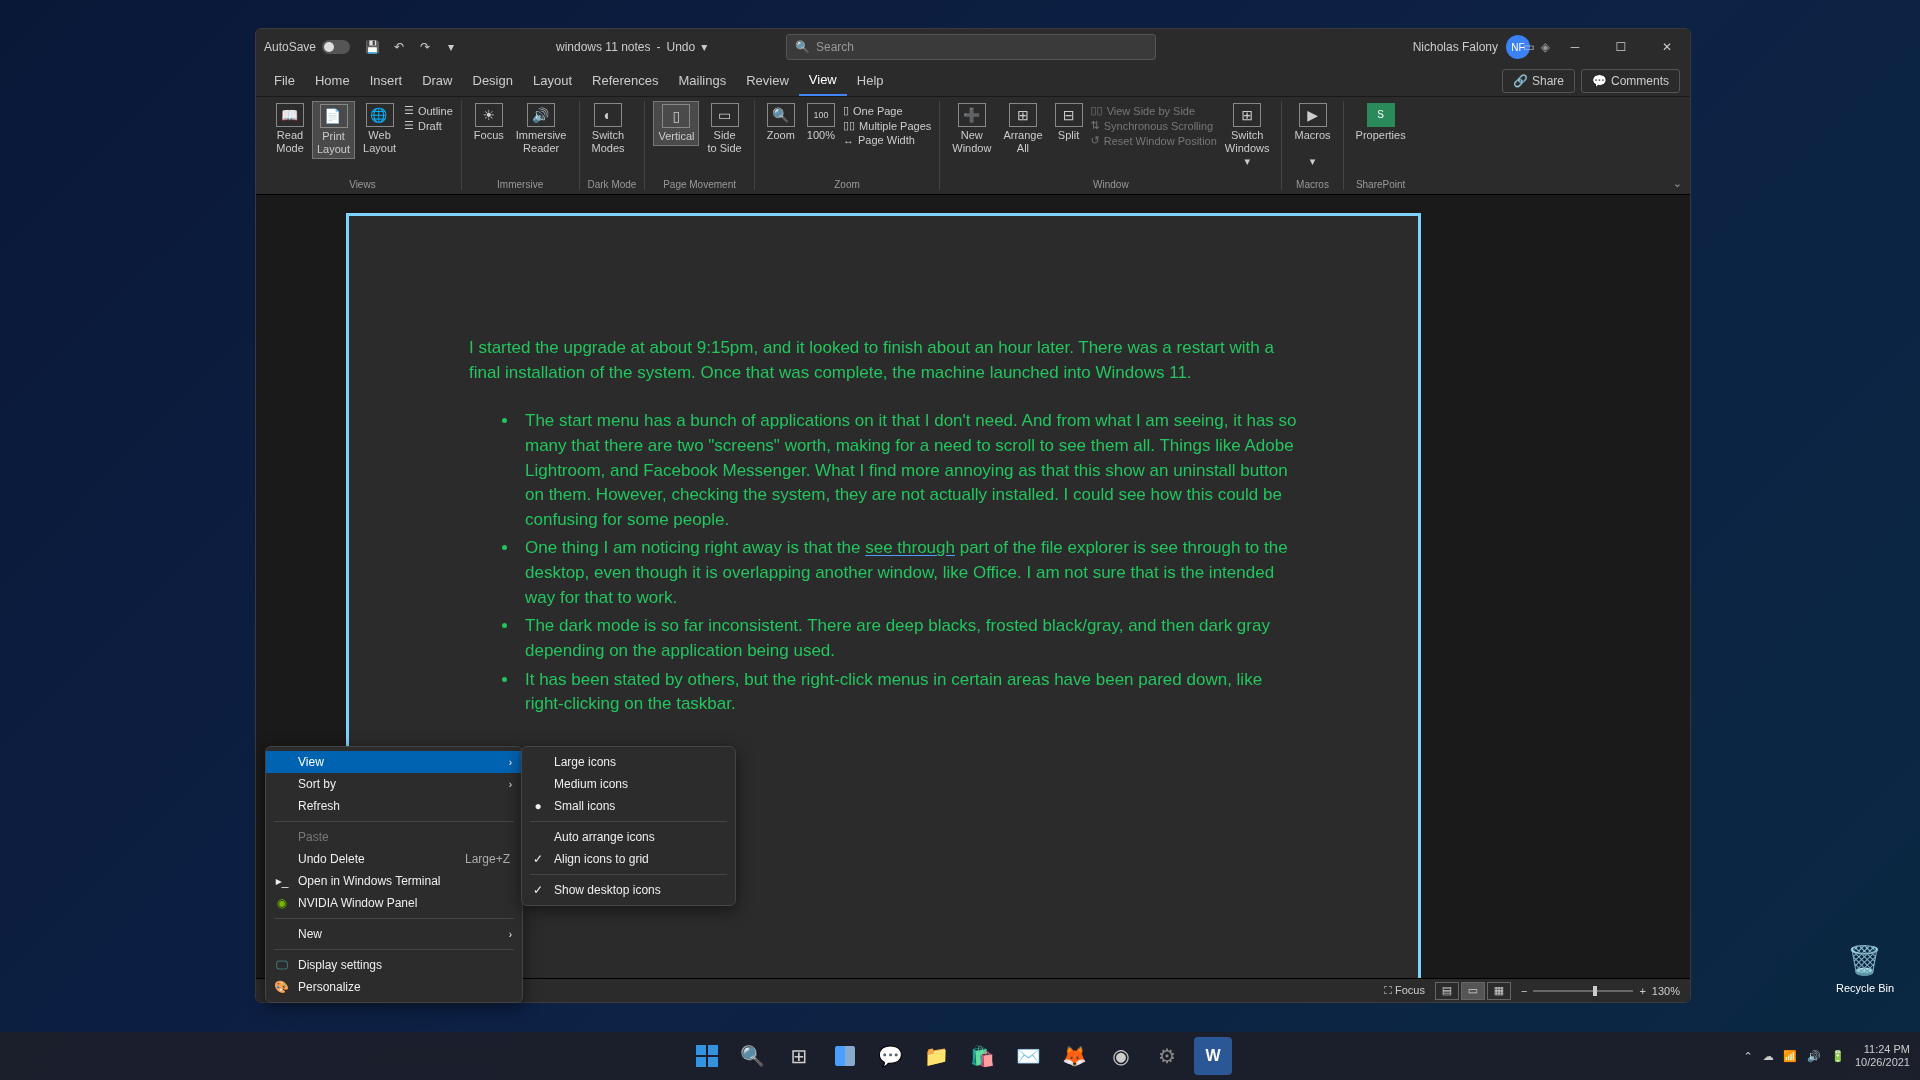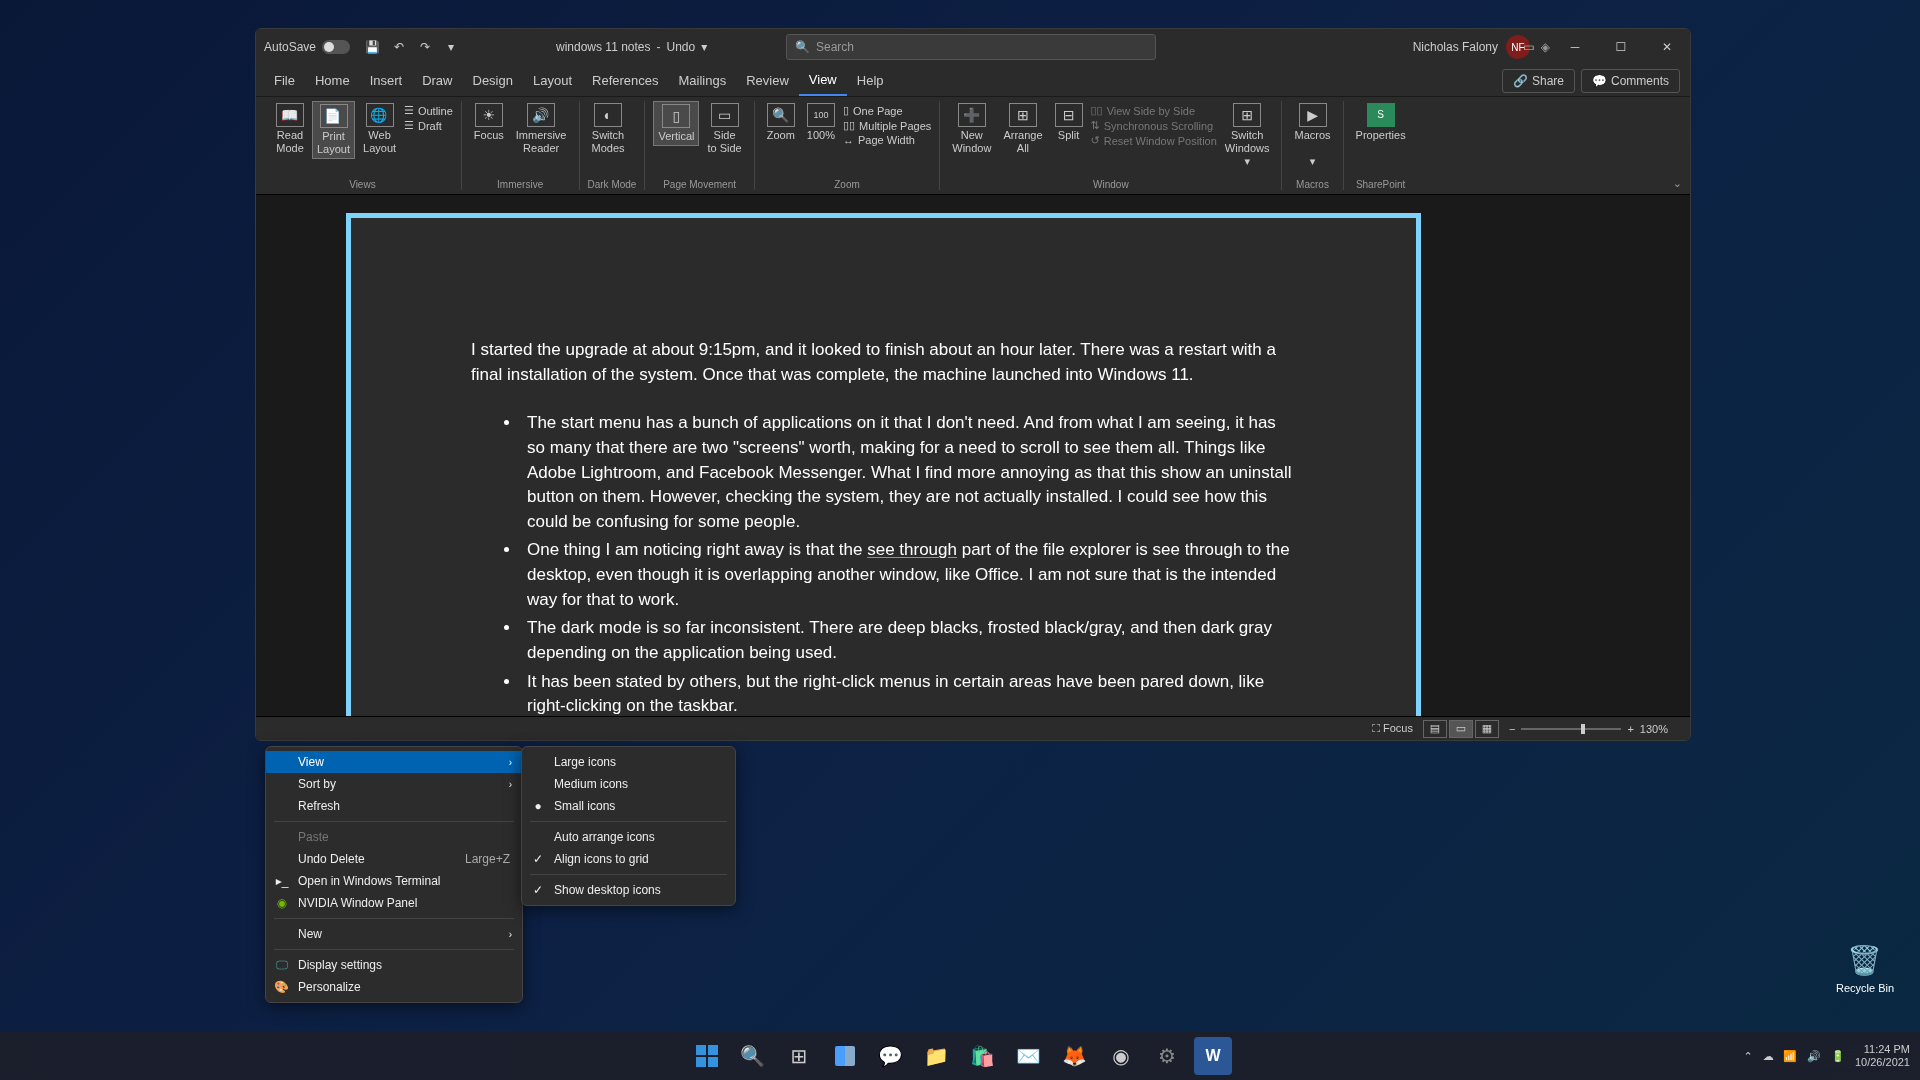--- a/index.html
+++ b/index.html
@@ -1,30 +1,30 @@
 <!DOCTYPE html>
 <html><head>
 <meta charset="utf-8">
 <style>
 * { margin: 0; padding: 0; box-sizing: border-box; font-family: "Segoe UI", sans-serif; }
 body { background: linear-gradient(135deg, #0a1838 0%, #0d2145 50%, #0a2842 100%); width: 1920px; height: 1080px; overflow: hidden; position: relative; }
 
 
-.word-window { position: absolute; left: 255px; top: 28px; width: 1436px; height: 713px; background: #1f1f1f; border: 1px solid #3a3a3a; border-radius: 6px; overflow: hidden; display: flex; flex-direction: column; }
+.word-window { position: absolute; left: 255px; top: 28px; width: 1436px; height: 975px; background: #1f1f1f; border: 1px solid #3a3a3a; border-radius: 6px; overflow: hidden; display: flex; flex-direction: column; }
 
 
 .titlebar { height: 36px; background: #2b2b2b; display: flex; align-items: center; padding: 0 8px; font-size: 12px; color: #ccc; position: relative; }
 .autosave { display: flex; align-items: center; gap: 6px; margin-right: 10px; }
 .toggle { width: 28px; height: 14px; background: #555; border-radius: 8px; position: relative; }
 .toggle::after { content: ""; width: 10px; height: 10px; background: #ddd; border-radius: 50%; position: absolute; left: 2px; top: 2px; }
 .qat-btn { width: 22px; height: 22px; display: flex; align-items: center; justify-content: center; margin: 0 2px; color: #ccc; cursor: pointer; }
 .doc-title { position: absolute; left: 300px; display: flex; align-items: center; gap: 6px; }
 .search-box { position: absolute; left: 530px; width: 370px; height: 26px; background: #3a3a3a; border: 1px solid #555; border-radius: 3px; display: flex; align-items: center; padding: 0 8px; gap: 6px; color: #999; }
 .user-area { position: absolute; right: 160px; display: flex; align-items: center; gap: 8px; }
-.avatar { width: 24px; height: 24px; background: #7f1d1d; border-radius: 50%; color: white; font-size: 10px; display: flex; align-items: center; justify-content: center; }
+.avatar { width: 24px; height: 24px; background: #3b82f6; border-radius: 50%; color: white; font-size: 10px; display: flex; align-items: center; justify-content: center; }
 .win-controls { position: absolute; right: 0; display: flex; }
 .win-btn { width: 46px; height: 36px; display: flex; align-items: center; justify-content: center; color: #ccc; cursor: pointer; }
 .diamond-icon { position: absolute; right: 140px; color: #999; }
 
 
 .ribbon-tabs { height: 32px; background: #2b2b2b; display: flex; align-items: center; padding: 0 8px; font-size: 13px; color: #ccc; border-bottom: 1px solid #1a1a1a; position: relative; }
 .tab { padding: 0 10px; height: 30px; display: flex; align-items: center; cursor: pointer; }
 .tab.active { border-bottom: 2px solid #4285f4; color: #fff; }
 .share-comments { position: absolute; right: 10px; display: flex; gap: 6px; }
 .share-btn { padding: 4px 10px; border: 1px solid #555; border-radius: 3px; font-size: 12px; display: flex; align-items: center; gap: 4px; cursor: pointer; }
@@ -37,28 +37,28 @@
 .big-btn { display: flex; flex-direction: column; align-items: center; padding: 2px 4px; cursor: pointer; text-align: center; line-height: 1.2; }
 .big-btn .icon-box { width: 28px; height: 24px; border: 1px solid #888; margin-bottom: 2px; display: flex; align-items: center; justify-content: center; font-size: 14px; }
 .big-btn.active { background: #4a4a4a; border: 1px solid #777; }
 .check-row { display: flex; align-items: center; gap: 4px; padding: 1px 0; font-size: 11px; }
 .check-row input { width: 12px; height: 12px; }
 .small-btn-row { display: flex; align-items: center; gap: 4px; padding: 1px 0; font-size: 11px; color: #777; }
 .collapse-btn { position: absolute; right: 8px; bottom: 4px; color: #999; cursor: pointer; }
 
 
 .doc-area { flex: 1; background: #1a1a1a; position: relative; overflow: hidden; }
-.page { position: absolute; left: 90px; top: 18px; width: 1075px; height: 800px; background: #2b2b2b; border: 5px solid #7dd3fc; padding: 120px 120px 40px 120px; color: #ffffff; font-size: 17px; line-height: 1.45; }
+.page { position: absolute; left: 90px; top: 18px; width: 1075px; height: 800px; background: #2b2b2b; border: 3px solid #7dd3fc; padding: 120px 120px 40px 120px; color: #22c55e; font-size: 17px; line-height: 1.45; }
 .page p { margin-bottom: 24px; }
 .page ul { list-style: disc; padding-left: 50px; }
 .page li { margin-bottom: 4px; padding-left: 6px; }
 .spell-error { text-decoration: underline; text-decoration-color: #4a9eff; text-decoration-style: solid; text-underline-offset: 2px; }
 
 
-.statusbar { height: 24px; background: #2b2b2b; border-top: 1px solid #000; display: flex; align-items: center; justify-content: flex-end; padding: 0 22px; gap: 10px; font-size: 11px; color: #ccc; }
+.statusbar { height: 24px; background: #2b2b2b; border-top: 1px solid #000; display: flex; align-items: center; justify-content: flex-end; padding: 0 10px; gap: 10px; font-size: 11px; color: #ccc; }
 .view-btns { display: flex; gap: 2px; }
 .view-btn { width: 24px; height: 18px; border: 1px solid #666; display: flex; align-items: center; justify-content: center; cursor: pointer; }
 .view-btn.active { background: #555; }
 .zoom-slider { display: flex; align-items: center; gap: 6px; }
 .slider-track { width: 100px; height: 2px; background: #666; position: relative; }
 .slider-thumb { width: 4px; height: 10px; background: #ccc; position: absolute; left: 60%; top: -4px; }
 
 
 .context-menu { position: absolute; left: 265px; top: 746px; width: 258px; background: #2c2c2c; border: 1px solid #444; border-radius: 6px; padding: 4px 0; font-size: 12px; color: #eee; box-shadow: 0 4px 16px rgba(0,0,0,0.5); }
 .ctx-item { height: 22px; display: flex; align-items: center; padding: 0 30px 0 32px; position: relative; cursor: pointer; }

